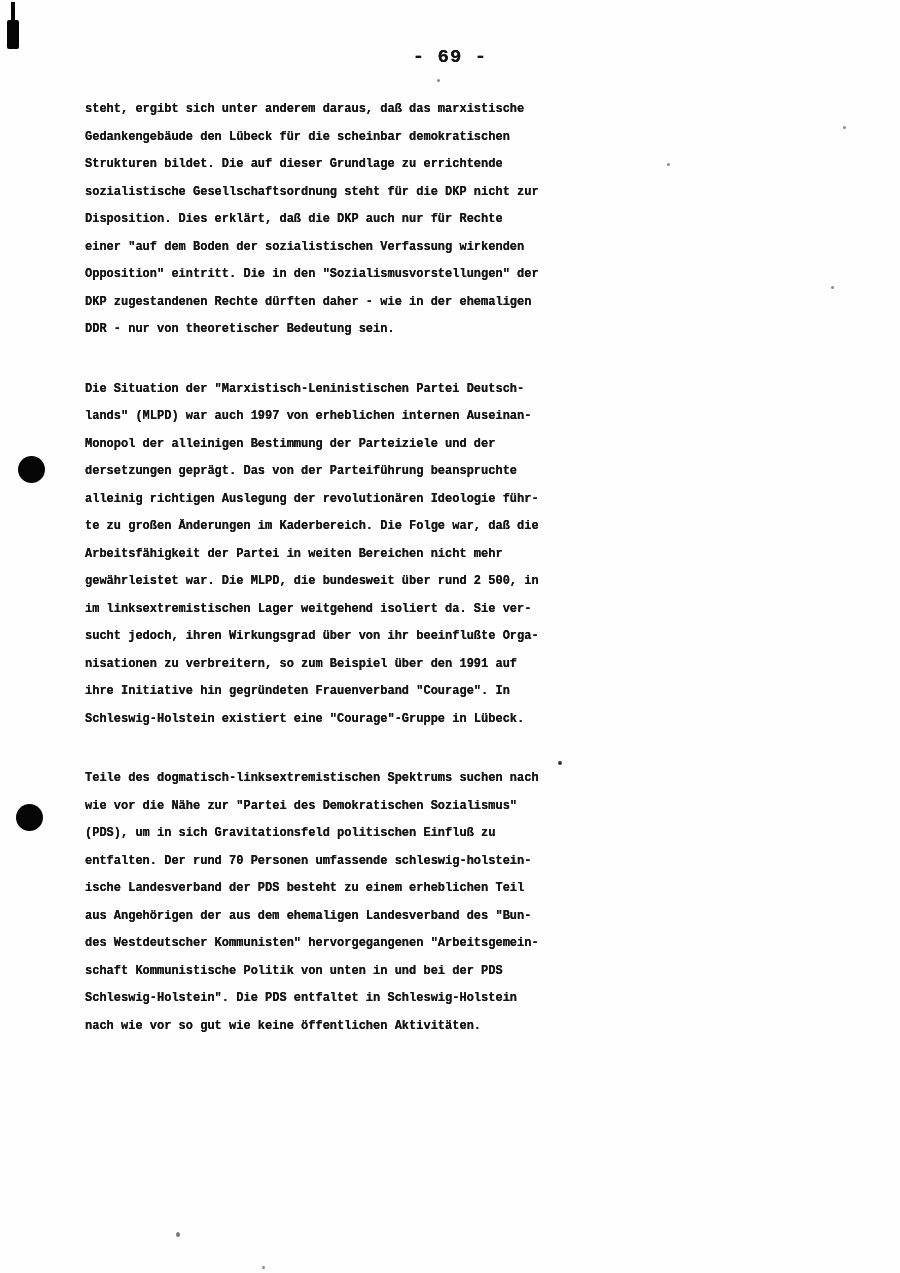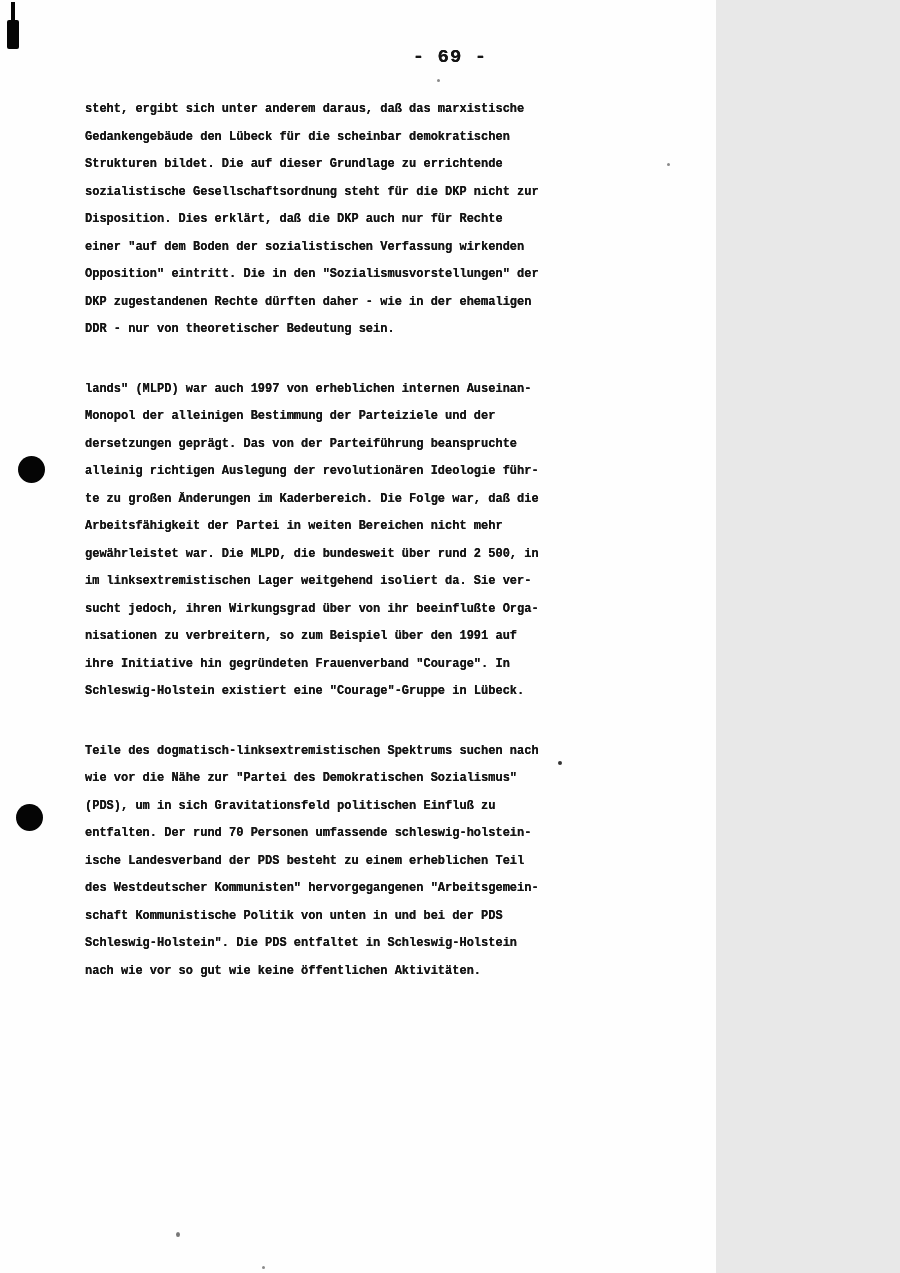--- a/index.html
+++ b/index.html
@@ -2,21 +2,21 @@
 <html><head>
 <meta charset="utf-8">
 <style>
   html, body {
     margin: 0;
     padding: 0;
     background: #e8e8e8;
   }
   .page {
     position: relative;
-    width: 716px;
+    width: 900px;
     height: 1273px;
     background: #fefefe;
     overflow: hidden;
     font-family: "Liberation Mono", "DejaVu Sans Mono", monospace;
     color: #151515;
   }
   .page-number {
     position: absolute;
     top: 46px;
     left: 0;
@@ -110,39 +110,41 @@
         <div class="line">Gedankengebäude den Lübeck für die scheinbar demokratischen</div>
         <div class="line">Strukturen bildet. Die auf dieser Grundlage zu errichtende</div>
         <div class="line">sozialistische Gesellschaftsordnung steht für die DKP nicht zur</div>
         <div class="line">Disposition. Dies erklärt, daß die DKP auch nur für Rechte</div>
         <div class="line">einer "auf dem Boden der sozialistischen Verfassung wirkenden</div>
         <div class="line">Opposition" eintritt. Die in den "Sozialismusvorstellungen" der</div>
         <div class="line">DKP zugestandenen Rechte dürften daher - wie in der ehemaligen</div>
         <div class="line">DDR - nur von theoretischer Bedeutung sein.</div>
       </div>
       <div class="paragraph">
+        <div class="line">Die Situation der "Marxistisch-Leninistischen Partei Deutsch-</div>
         <div class="line">lands" (MLPD) war auch 1997 von erheblichen internen Auseinan-</div>
         <div class="line">Monopol der alleinigen Bestimmung der Parteiziele und der</div>
         <div class="line">dersetzungen geprägt. Das von der Parteiführung beanspruchte</div>
         <div class="line">alleinig richtigen Auslegung der revolutionären Ideologie führ-</div>
         <div class="line">te zu großen Änderungen im Kaderbereich. Die Folge war, daß die</div>
         <div class="line">Arbeitsfähigkeit der Partei in weiten Bereichen nicht mehr</div>
         <div class="line">gewährleistet war. Die MLPD, die bundesweit über rund 2 500, in</div>
         <div class="line">im linksextremistischen Lager weitgehend isoliert da. Sie ver-</div>
         <div class="line">sucht jedoch, ihren Wirkungsgrad über von ihr beeinflußte Orga-</div>
         <div class="line">nisationen zu verbreitern, so zum Beispiel über den 1991 auf</div>
         <div class="line">ihre Initiative hin gegründeten Frauenverband "Courage". In</div>
         <div class="line">Schleswig-Holstein existiert eine "Courage"-Gruppe in Lübeck.</div>
       </div>
       <div class="paragraph">
         <div class="line">Teile des dogmatisch-linksextremistischen Spektrums suchen nach</div>
         <div class="line">wie vor die Nähe zur "Partei des Demokratischen Sozialismus"</div>
         <div class="line">(PDS), um in sich Gravitationsfeld politischen Einfluß zu</div>
         <div class="line">entfalten. Der rund 70 Personen umfassende schleswig-holstein-</div>
         <div class="line">ische Landesverband der PDS besteht zu einem erheblichen Teil</div>
+        <div class="line">aus Angehörigen der aus dem ehemaligen Landesverband des "Bun-</div>
         <div class="line">des Westdeutscher Kommunisten" hervorgegangenen "Arbeitsgemein-</div>
         <div class="line">schaft Kommunistische Politik von unten in und bei der PDS</div>
         <div class="line">Schleswig-Holstein". Die PDS entfaltet in Schleswig-Holstein</div>
         <div class="line">nach wie vor so gut wie keine öffentlichen Aktivitäten.</div>
       </div>
     </div>
 
 </div>
 
 </body></html>

